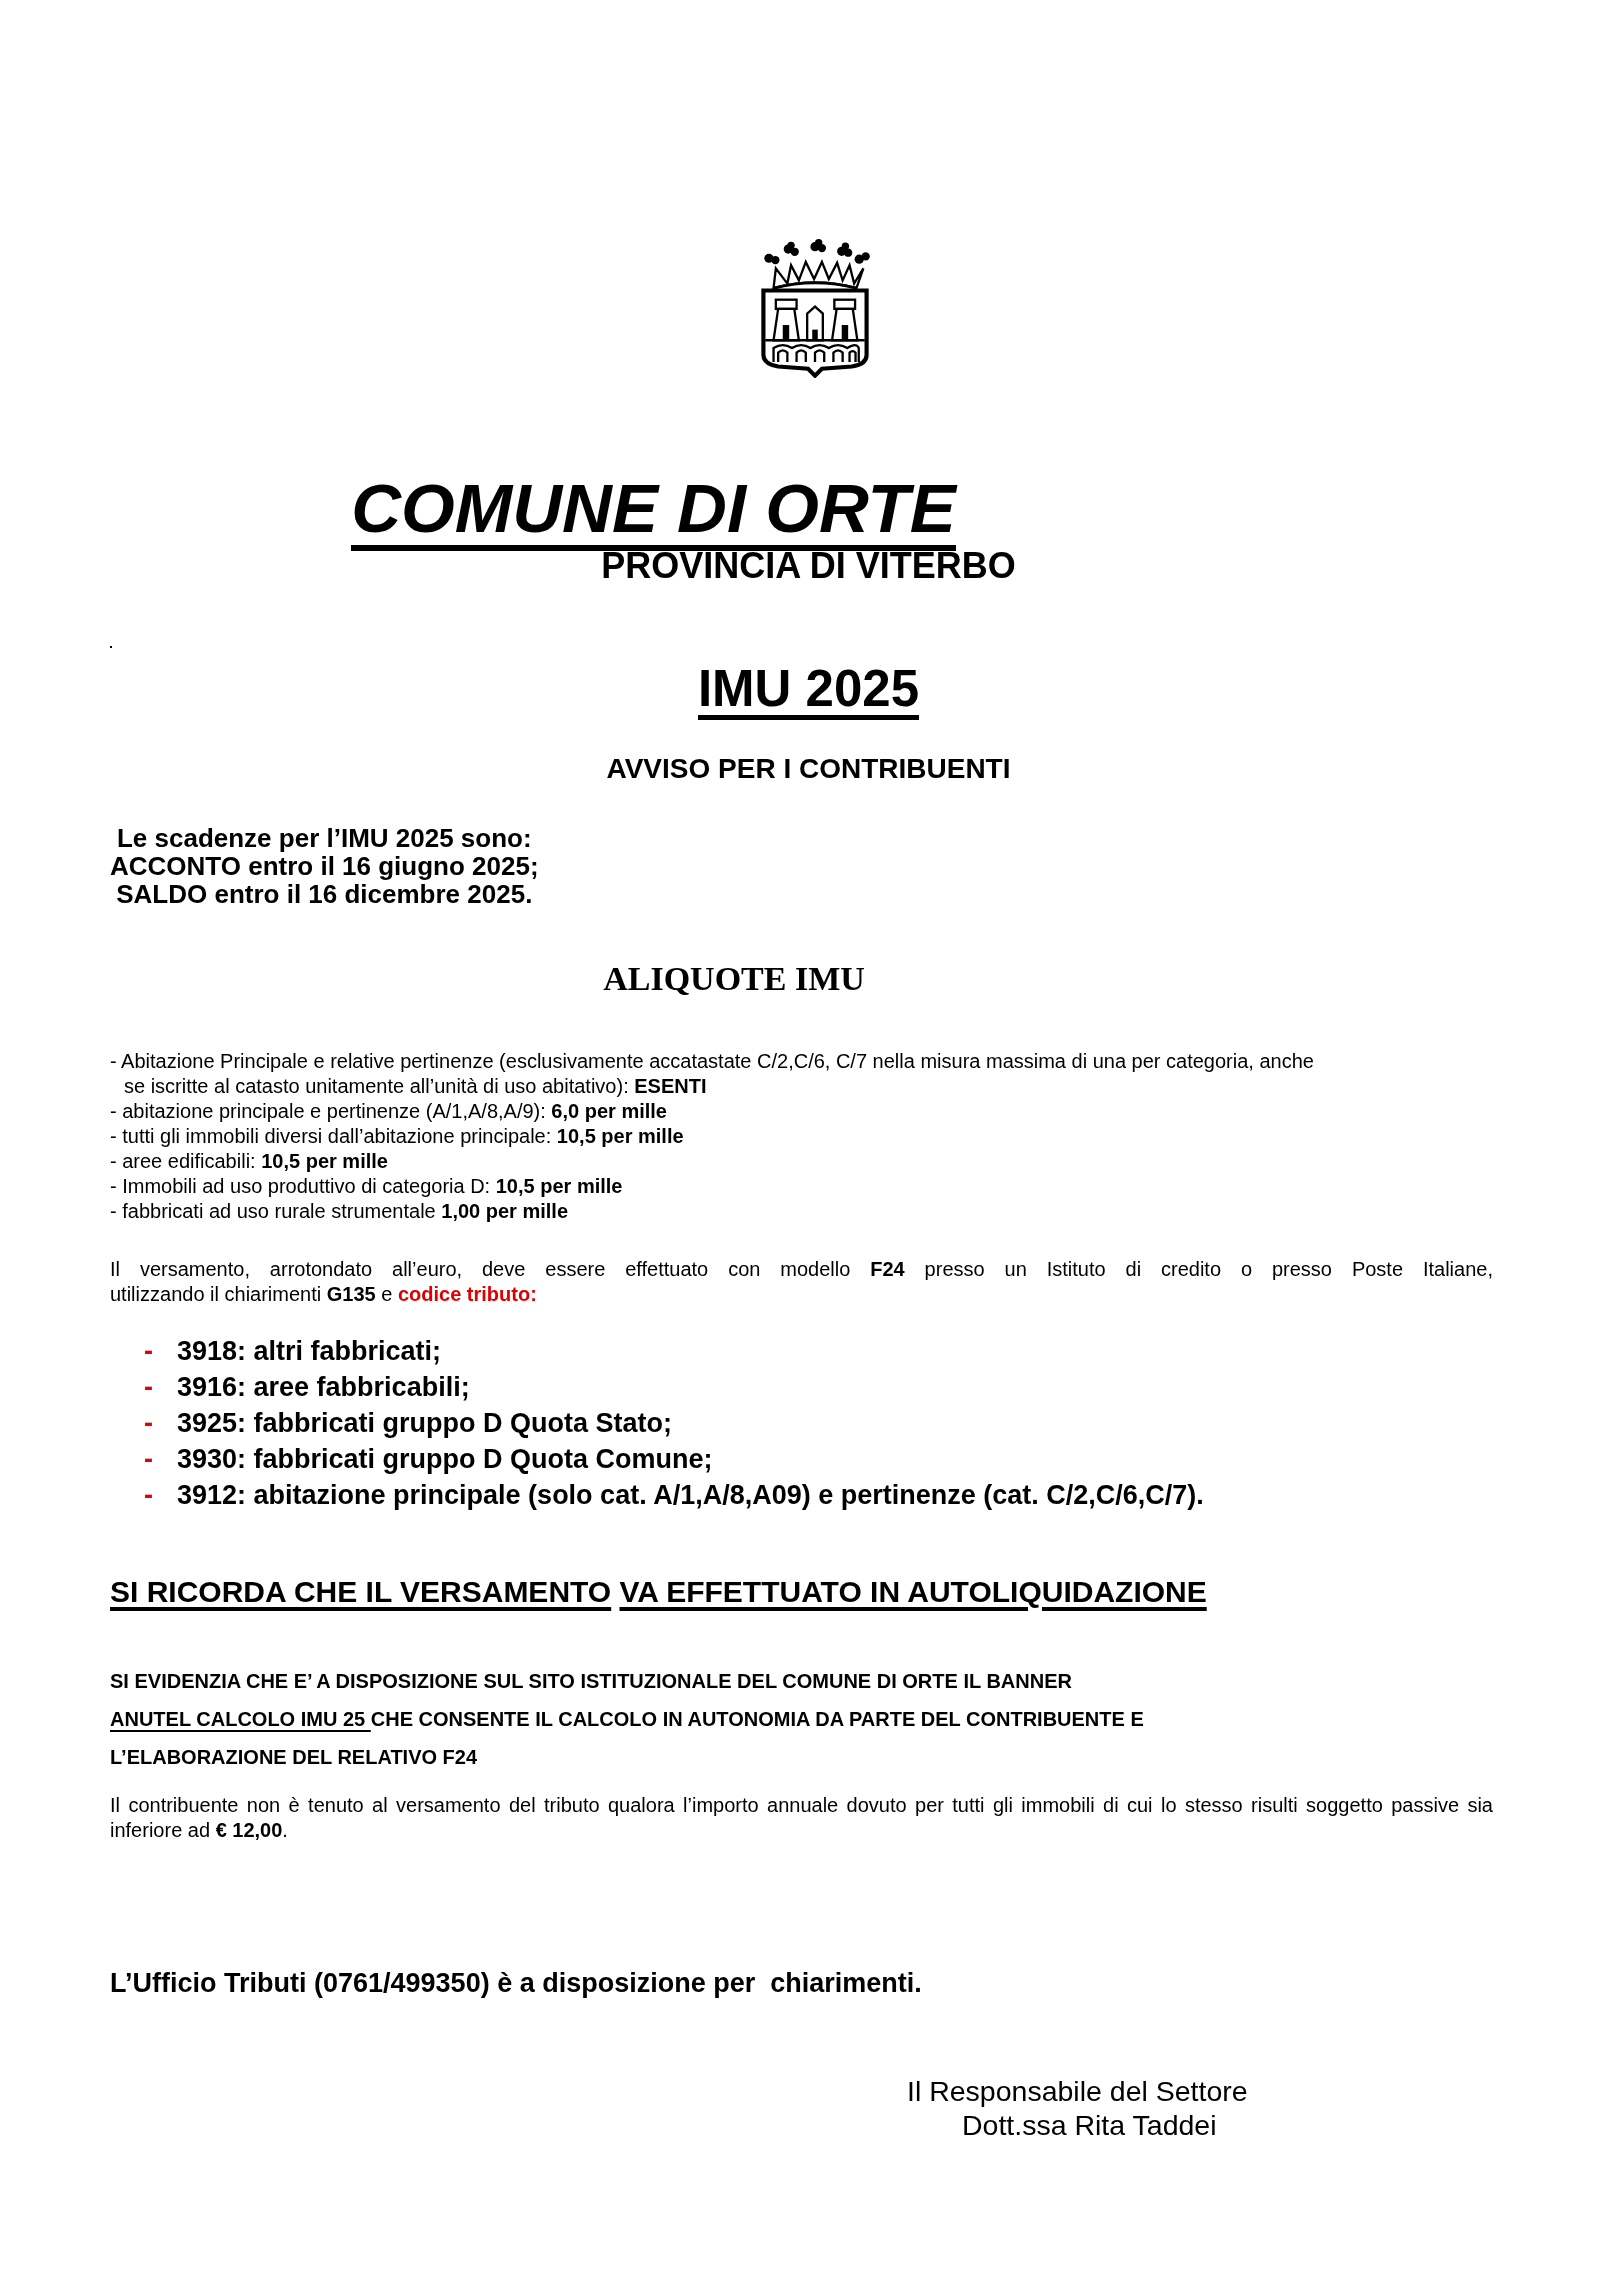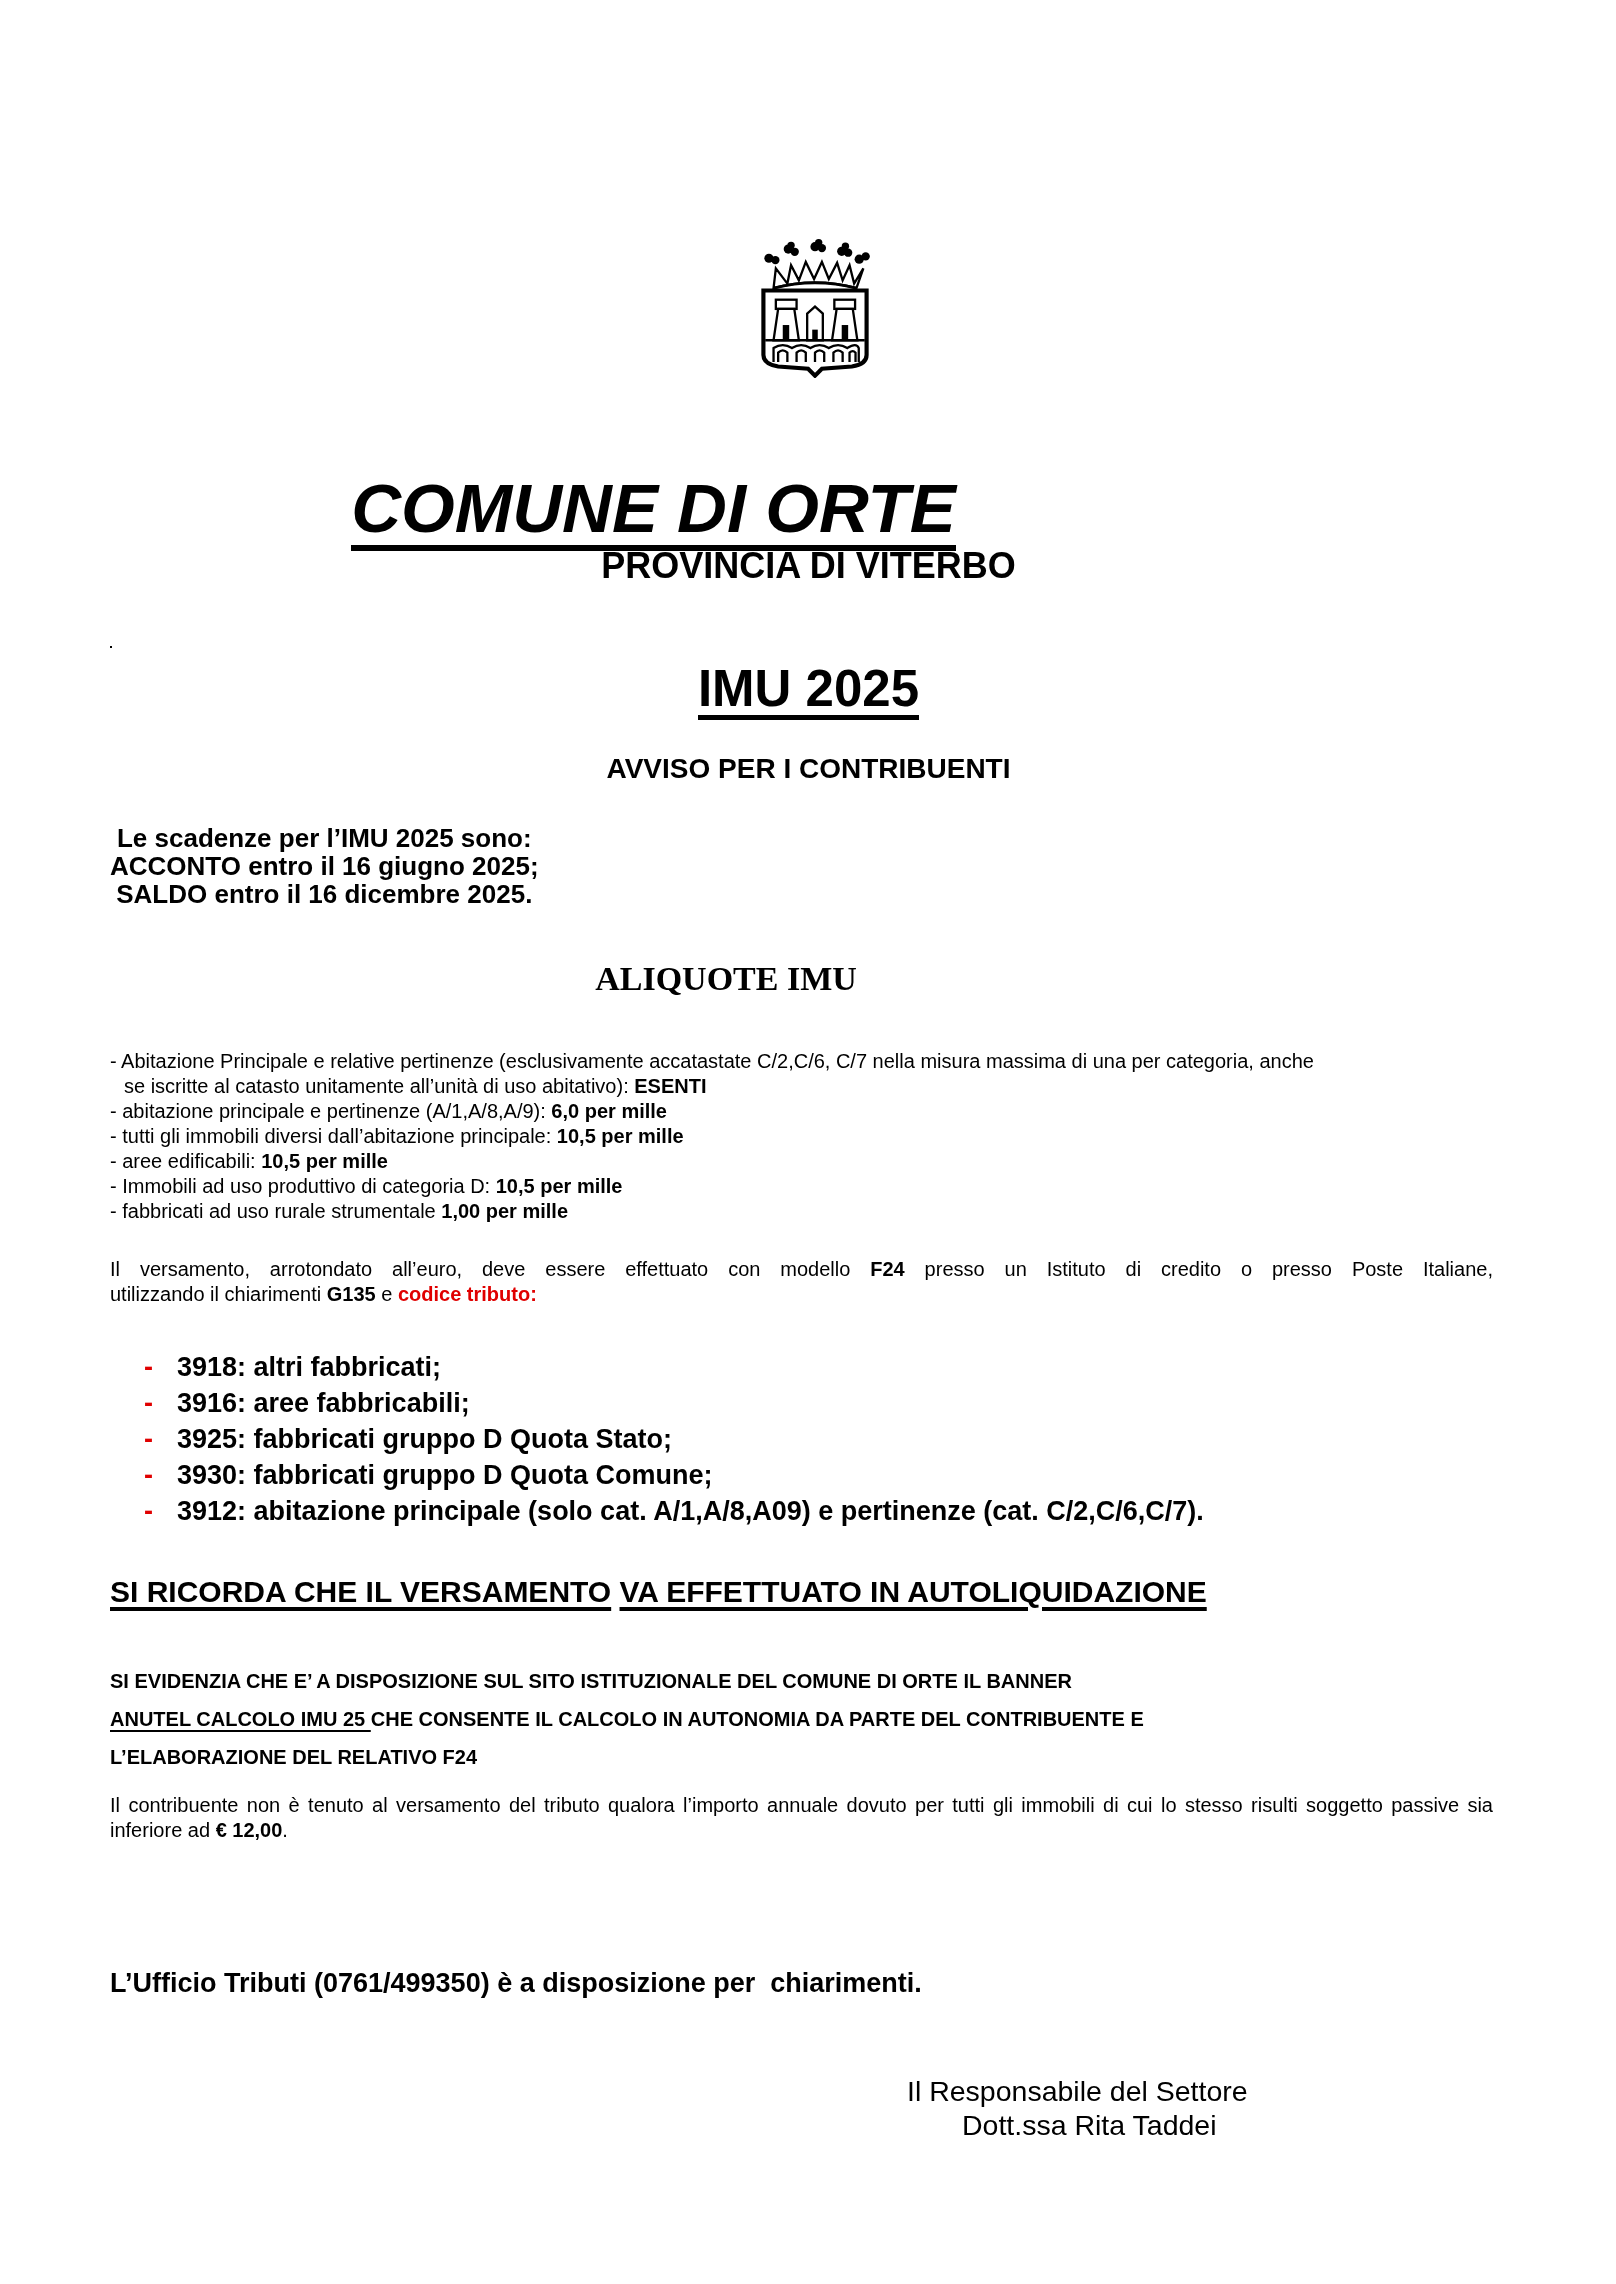--- a/index.html
+++ b/index.html
@@ -7,27 +7,27 @@
   .abs { position: absolute; }
   .crest { left: 755px; top: 226px; width: 120px; height: 152px; }
   .title-main { left: 0; width: 1307px; top: 474px; text-align: center; font-size: 69px; font-weight: bold; font-style: italic; line-height: 1; }
   .title-main span { display: inline-block; border-bottom: 6.4px solid #000; padding-bottom: 1.8px; }
   .province { left: 0; width: 1617px; top: 548px; text-align: center; font-size: 36px; font-weight: bold; line-height: 1; }
   .dot { left: 110px; top: 646px; width: 2.3px; height: 2.3px; background: #000; }
   .imu-title { left: 0; width: 1617px; top: 663px; text-align: center; font-size: 51px; font-weight: bold; line-height: 1; }
   .imu-title span { display: inline-block; border-bottom: 5px solid #000; padding-bottom: 0.9px; }
   .avviso { left: 0; width: 1617px; top: 755px; text-align: center; font-size: 28px; font-weight: bold; line-height: 1; }
   .deadlines { left: 110px; top: 824px; font-size: 26px; font-weight: bold; line-height: 28px; text-align: center; }
-  .aliquote { left: 0; width: 1452px; top: 962px; text-align: center; font-family: "Liberation Serif", serif; font-size: 34px; font-weight: bold; line-height: 1; }
+  .aliquote { left: 8px; width: 1452px; top: 962px; text-align: center; font-family: "Liberation Serif", serif; font-size: 34px; font-weight: bold; line-height: 1; }
   .rates { left: 110px; top: 1049px; width: 1409px; font-size: 20px; line-height: 25px; }
   .rates .row { white-space: nowrap; }
   .rates .indent { padding-left: 14px; }
   .versamento { left: 110px; top: 1257px; width: 1383px; font-size: 20px; line-height: 25px; text-align: justify; }
   .red { color: #e00000; }
-  .codes { left: 144px; top: 1333px; font-size: 27px; font-weight: bold; line-height: 36px; margin-top: 16px; }
+  .codes { left: 144px; top: 1333px; font-size: 27px; font-weight: bold; line-height: 36px; }
   .codes .item { white-space: nowrap; }
   .codes .dash { color: #e00000; display: inline-block; width: 33px; }
   .ricorda { left: 110px; top: 1577px; font-size: 30px; font-weight: bold; line-height: 1; white-space: nowrap; }
   .ricorda u { text-decoration-thickness: 3.7px; text-underline-offset: 4.6px; }
   .evidenzia { left: 110px; top: 1662px; font-size: 20px; font-weight: bold; line-height: 38px; white-space: nowrap; }
   .evidenzia u { text-decoration-thickness: 2.3px; text-underline-offset: 3.7px; }
   .contribuente { left: 110px; top: 1793px; width: 1383px; font-size: 20px; line-height: 25px; text-align: justify; }
   .ufficio { left: 110px; top: 1970px; font-size: 27px; font-weight: bold; line-height: 1; white-space: pre; }
   .sign { left: 907px; top: 2074px; font-size: 28.5px; line-height: 34px; }
   .sign .name { padding-left: 55px; }

